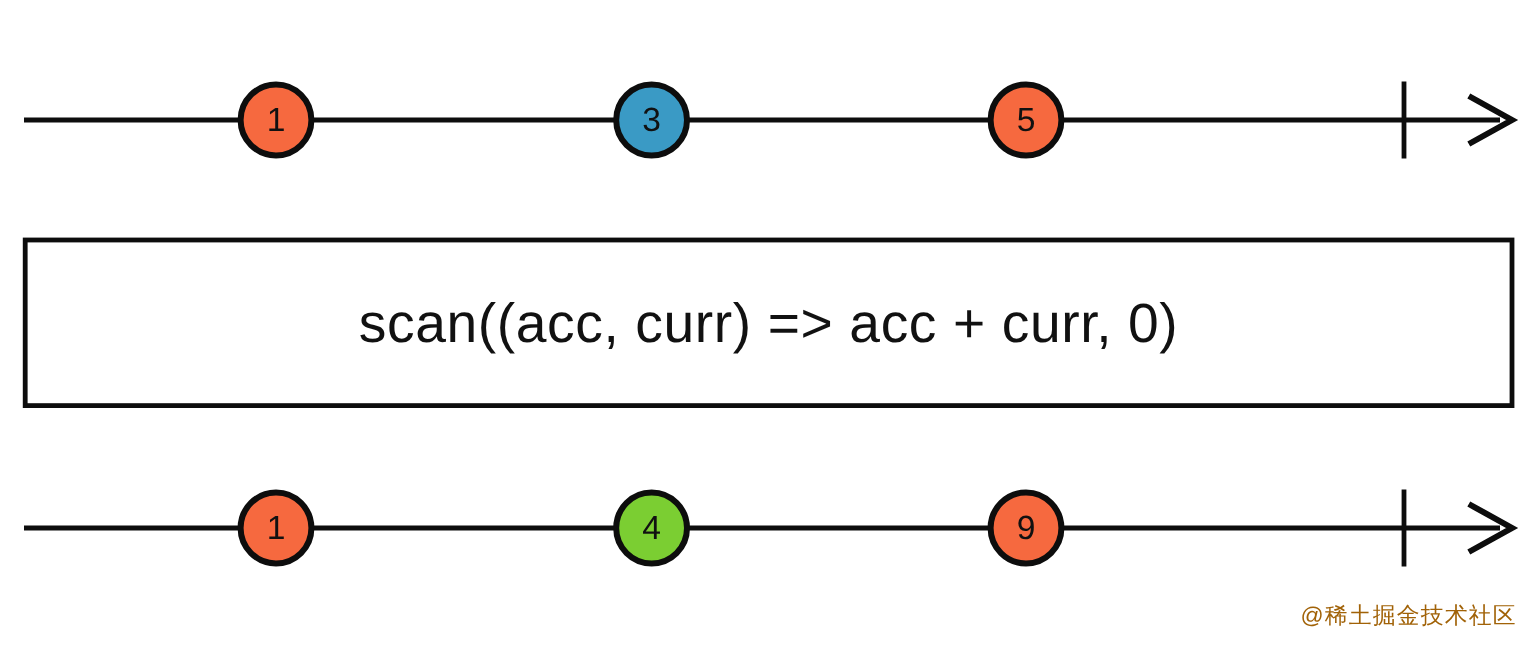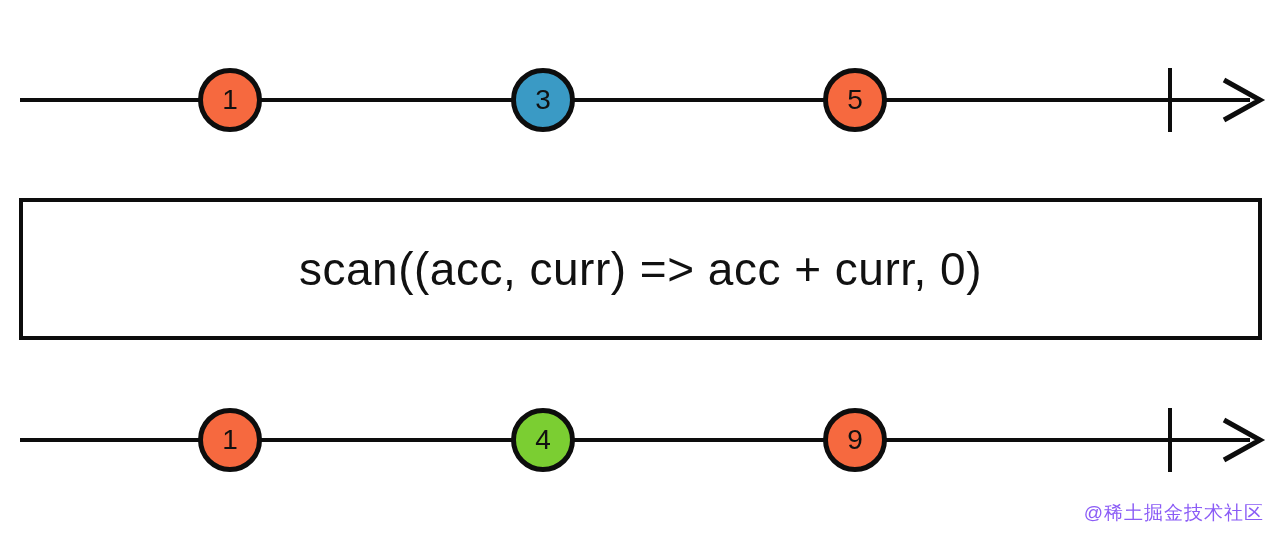--- a/index.html
+++ b/index.html
@@ -54,21 +54,21 @@
     font-size: 46px;
     color: #111111;
     letter-spacing: 0.5px;
     white-space: nowrap;
   }
   .watermark {
     position: absolute;
     right: 16px;
     bottom: 14px;
     font-size: 19px;
-    color: #8b5cf6;
+    color: #a16207;
     letter-spacing: 1px;
   }
 </style>
 </head>
 <body>
 
 <div class="canvas">
 
   <div class="timeline timeline-input">
     <svg width="1280" height="128" viewBox="0 0 1280 128">

